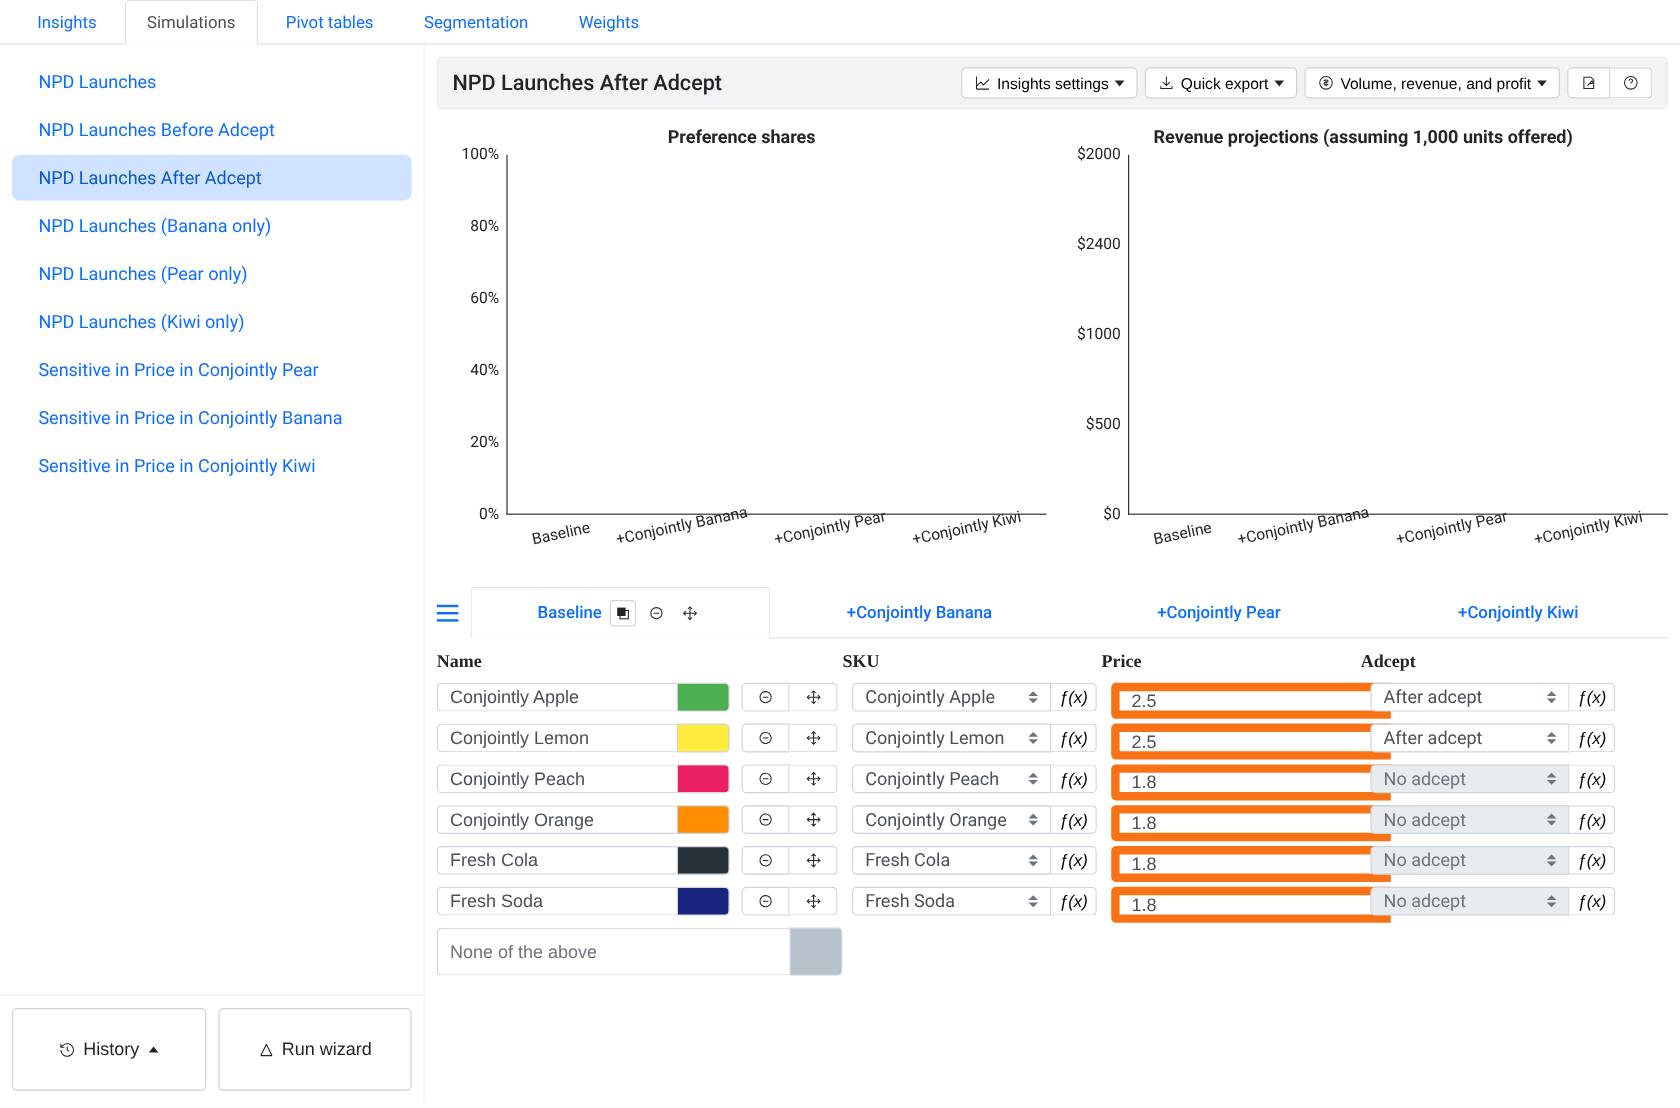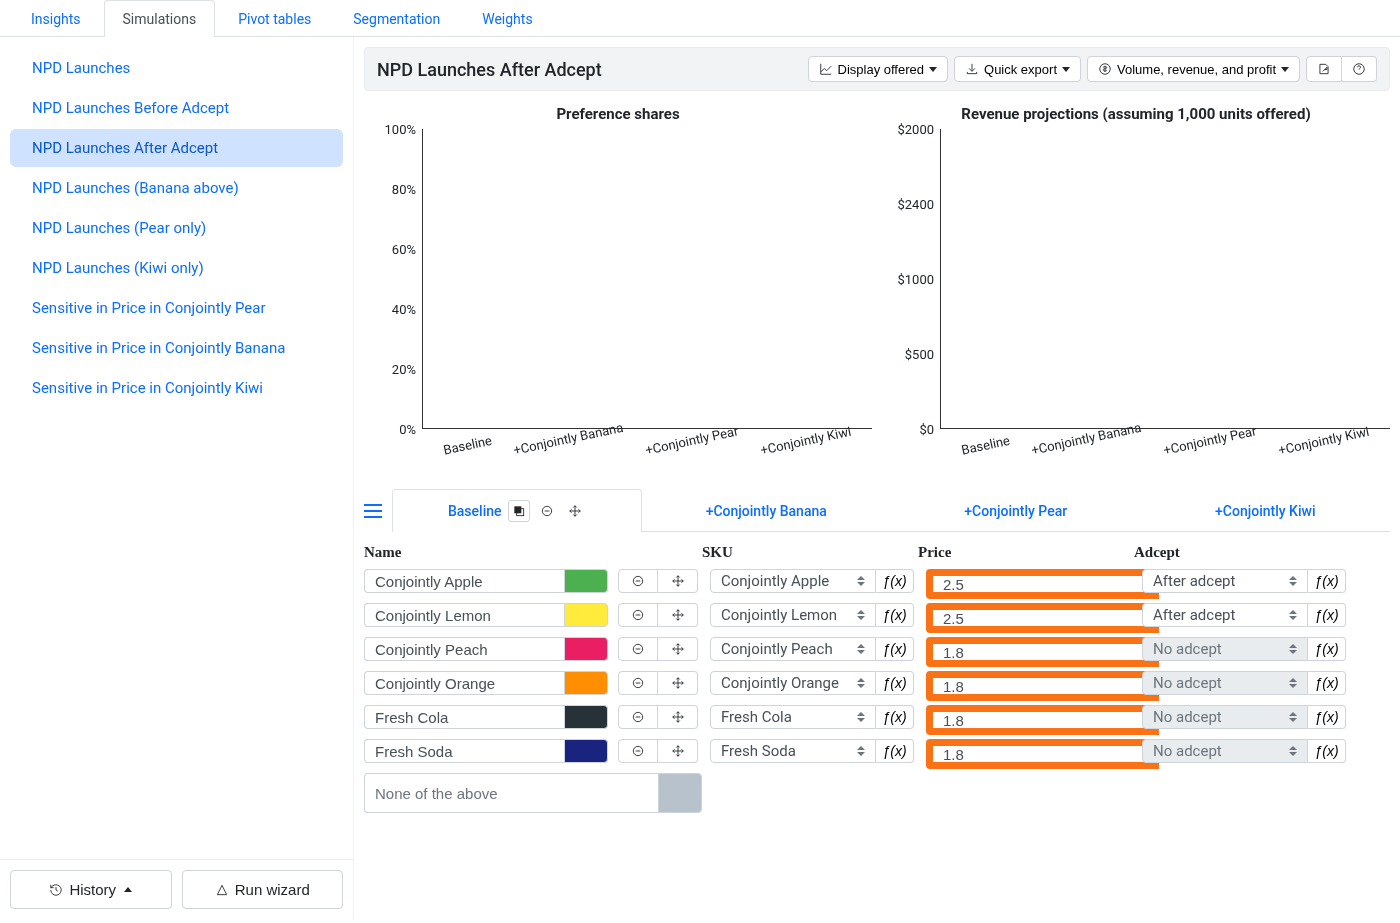--- a/index.html
+++ b/index.html
@@ -10,21 +10,21 @@
 .top-tab { padding: 10px 18px; color: #0d6efd; cursor: pointer; border: 1px solid transparent; border-bottom: none; border-radius: 4px 4px 0 0; margin-right: 4px; margin-bottom: -1px; }
 .top-tab.active { color: #495057; background: #fff; border-color: #dee2e6; }
 
 
 .body { display: flex; height: calc(923px - 41px); }
 .sidebar { width: 354px; flex-shrink: 0; display: flex; flex-direction: column; border-right: 1px solid #f0f0f0; }
 .sidebar-list { flex: 1; padding: 10px 0; overflow-y: auto; }
 .sidebar-item { padding: 10px 22px; color: #0d6efd; cursor: pointer; font-size: 15px; border-radius: 6px; margin: 2px 10px; }
 .sidebar-item.active { background: #cfe2ff; color: #0a58ca; }
 .sidebar-footer { display: flex; gap: 10px; padding: 10px; border-top: 1px solid #eee; }
-.sf-btn { flex: 1; display: inline-flex; align-items: center; justify-content: center; gap: 6px; border: 1px solid #ced4da; border-radius: 4px; padding: 10px; background: #fff; color: #212529; cursor: pointer; font-size: 15px; font-weight: 500; }
+.sf-btn { flex: 1; display: inline-flex; align-items: center; justify-content: center; gap: 6px; border: 1px solid #ced4da; border-radius: 4px; padding: 25px; background: #fff; color: #212529; cursor: pointer; font-size: 15px; font-weight: 500; }
 .caret-up { display: inline-block; width: 0; height: 0; border-left: 4px solid transparent; border-right: 4px solid transparent; border-bottom: 5px solid #212529; margin-left: 2px; }
 
 .main { flex: 1; overflow-y: auto; overflow-x: hidden; }
 .title-bar { display: flex; align-items: center; background: #f1f3f5; border: 1px solid #e9ecef; border-radius: 4px; margin: 10px 10px 0 10px; padding: 8px 12px; }
 .title-text { font-size: 18px; font-weight: 500; flex: 1; }
 .btn-group { display: inline-flex; margin-left: 6px; }
 .btn { display: inline-flex; align-items: center; gap: 5px; padding: 5px 10px; border: 1px solid #ced4da; background: #fff; font-size: 13px; cursor: pointer; line-height: 1; }
 .btn:first-child { border-radius: 4px 0 0 4px; }
 .btn:last-child { border-radius: 0 4px 4px 0; }
 .btn:only-child { border-radius: 4px; }
@@ -94,21 +94,21 @@
     <div class="top-tab">Weights</div>
   </div>
 
 <div class="body">
 
   <div class="sidebar">
     <div class="sidebar-list" id="sidebar-list">
         <div class="sidebar-item">NPD Launches</div>
         <div class="sidebar-item">NPD Launches Before Adcept</div>
         <div class="sidebar-item active">NPD Launches After Adcept</div>
-        <div class="sidebar-item">NPD Launches (Banana above)</div>
+        <div class="sidebar-item">NPD Launches (Banana only)</div>
         <div class="sidebar-item">NPD Launches (Pear only)</div>
         <div class="sidebar-item">NPD Launches (Kiwi only)</div>
         <div class="sidebar-item">Sensitive in Price in Conjointly Pear</div>
         <div class="sidebar-item">Sensitive in Price in Conjointly Banana</div>
         <div class="sidebar-item">Sensitive in Price in Conjointly Kiwi</div>
       </div>
     <div class="sidebar-footer">
       <button class="sf-btn">
         <svg class="icon" viewBox="0 0 24 24">
             <path d="M3 12a9 9 0 1 0 3-6.7L3 8"></path>
@@ -131,21 +131,21 @@
   <div class="main">
     <div class="title-bar">
       <span class="title-text">NPD Launches After Adcept</span>
       <div class="btn-group">
         <button class="btn">
           <svg class="icon" viewBox="0 0 24 24">
               <polyline points="3 17 9 11 13 15 21 7"></polyline>
               <line x1="3" y1="21" x2="3" y2="3"></line>
               <line x1="3" y1="21" x2="21" y2="21"></line>
             </svg>
-          <span>Display offered</span>
+          <span>Insights settings</span>
           <span class="caret-down"></span>
         </button>
       </div>
       <div class="btn-group">
         <button class="btn">
           <svg class="icon" viewBox="0 0 24 24">
               <path d="M12 3v12"></path>
               <polyline points="7 11 12 16 17 11"></polyline>
               <path d="M4 17v3h16v-3"></path>
             </svg>

